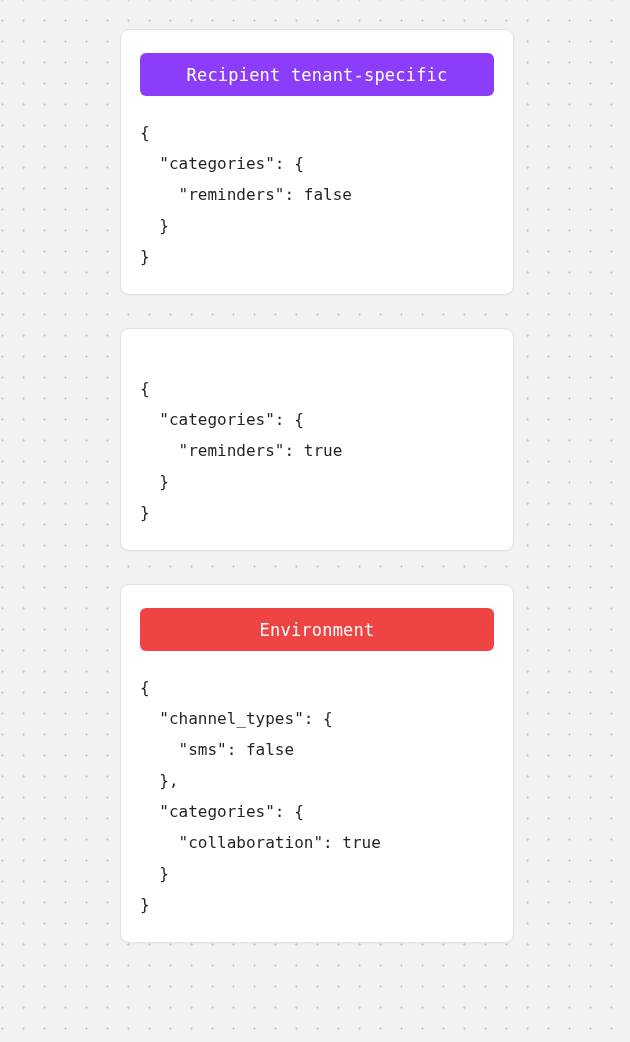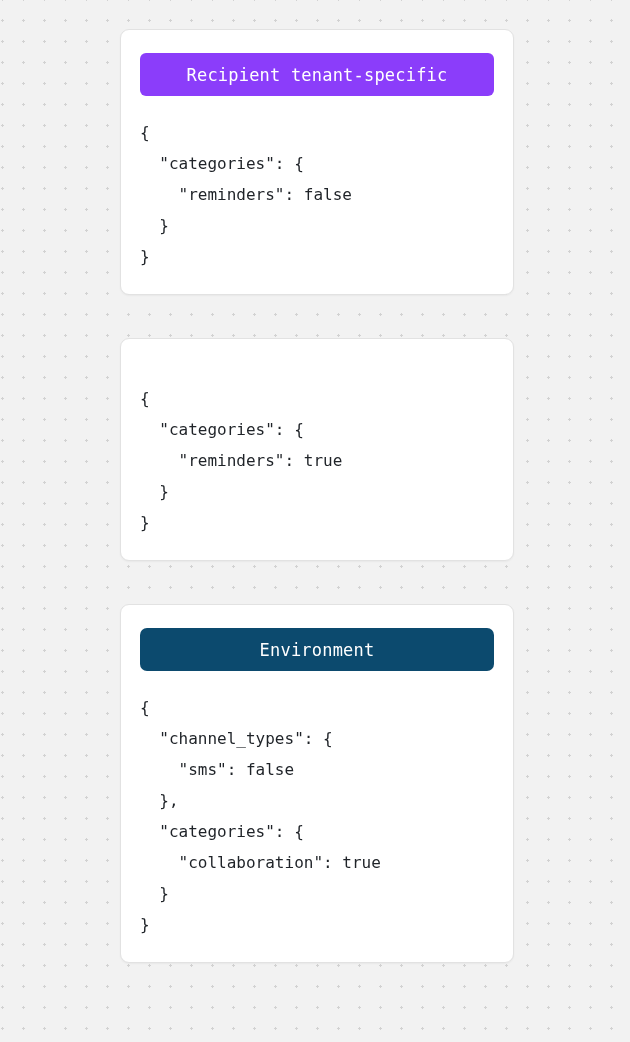--- a/index.html
+++ b/index.html
@@ -19,21 +19,21 @@
     overflow: hidden;
   }
 
   .stack {
     position: absolute;
     left: 120px;
     top: 29px;
     width: 394px;
     display: flex;
     flex-direction: column;
-    gap: 43px;
+    gap: 33px;
   }
 
   .card {
     background: #ffffff;
     border: 1px solid #e2e2e2;
     border-radius: 9px;
     box-shadow: 0 1px 2px rgba(0, 0, 0, 0.045);
     padding: 23px 19px 22px 19px;
     box-sizing: border-box;
   }
@@ -46,21 +46,21 @@
     justify-content: center;
     color: #ffffff;
     font-family: "DejaVu Sans Mono", "Liberation Mono", monospace;
     font-size: 17px;
     letter-spacing: 0.2px;
     white-space: nowrap;
   }
 
   .card-header.purple { background-color: #8b3dfa; }
   .card-header.blue   { background-color: #0f90f7; }
-  .card-header.green  { background-color: #0c4a6e; border-radius: 7px; }
+  .card-header.green  { background-color: #ef4444; }
 
   .card-body {
     margin: 0;
     padding: 0;
     margin-top: 21px;
     font-family: "DejaVu Sans Mono", "Liberation Mono", monospace;
     font-size: 16px;
     line-height: 31px;
     color: #1f2328;
     white-space: pre;

